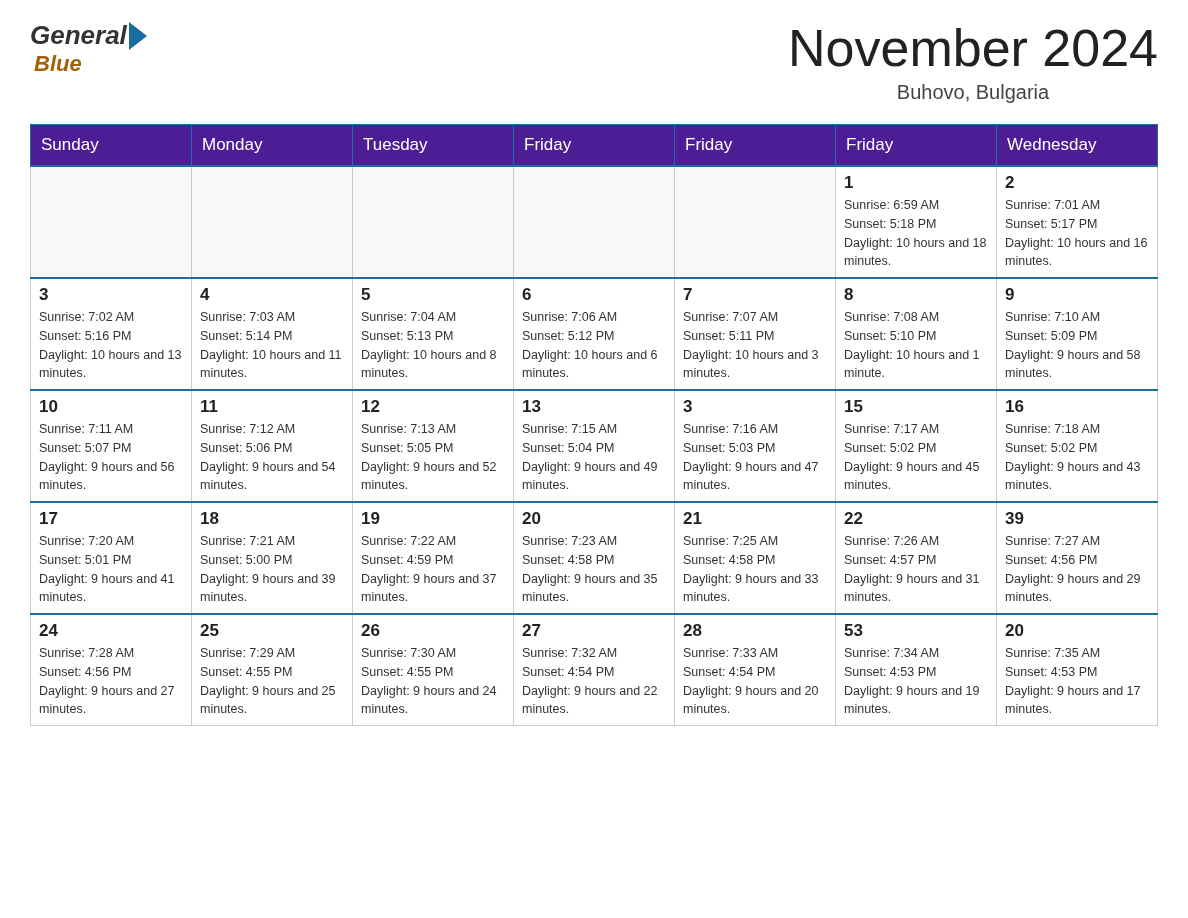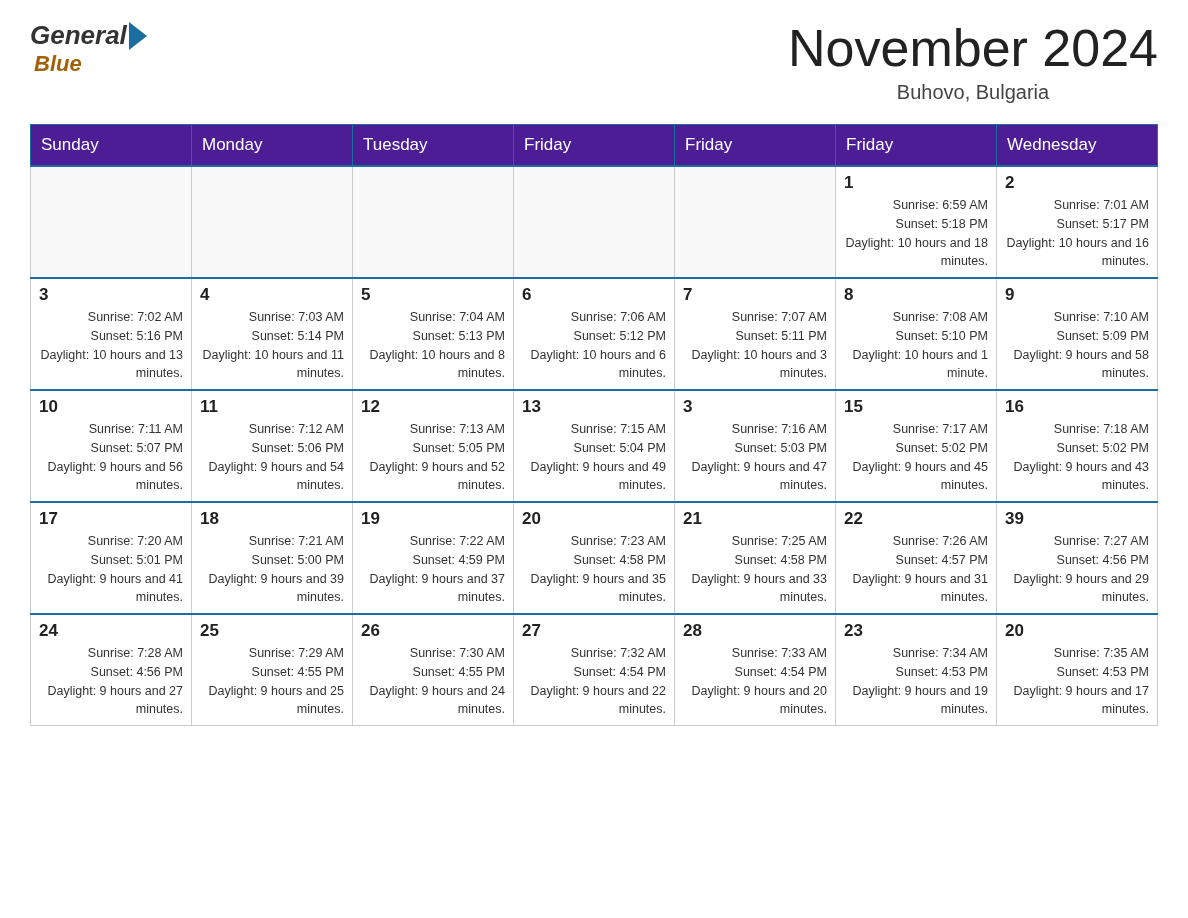--- a/index.html
+++ b/index.html
@@ -87,21 +87,20 @@
       font-size: 17px;
       font-weight: bold;
       color: #222;
       display: block;
       margin-bottom: 3px;
     }
     .day-info {
       font-size: 12.5px;
       color: #333;
       line-height: 1.5;
-      text-align: right;
     }
     .empty-cell {
       background: #f8f8f8;
     }
     tr.week-row td {
       border-top: 2px solid #1a6fa0;
     }
   </style>
 </head>
 <body>
@@ -253,21 +252,21 @@
         </td>
         <td>
           <span class="day-number">27</span>
           <div class="day-info">Sunrise: 7:32 AM<br>Sunset: 4:54 PM<br>Daylight: 9 hours and 22 minutes.</div>
         </td>
         <td>
           <span class="day-number">28</span>
           <div class="day-info">Sunrise: 7:33 AM<br>Sunset: 4:54 PM<br>Daylight: 9 hours and 20 minutes.</div>
         </td>
         <td>
-          <span class="day-number">23</span>
+          <span class="day-number">53</span>
           <div class="day-info">Sunrise: 7:34 AM<br>Sunset: 4:53 PM<br>Daylight: 9 hours and 19 minutes.</div>
         </td>
         <td>
           <span class="day-number">20</span>
           <div class="day-info">Sunrise: 7:35 AM<br>Sunset: 4:53 PM<br>Daylight: 9 hours and 17 minutes.</div>
         </td>
       </tr>
     </tbody>
 </table>
 

